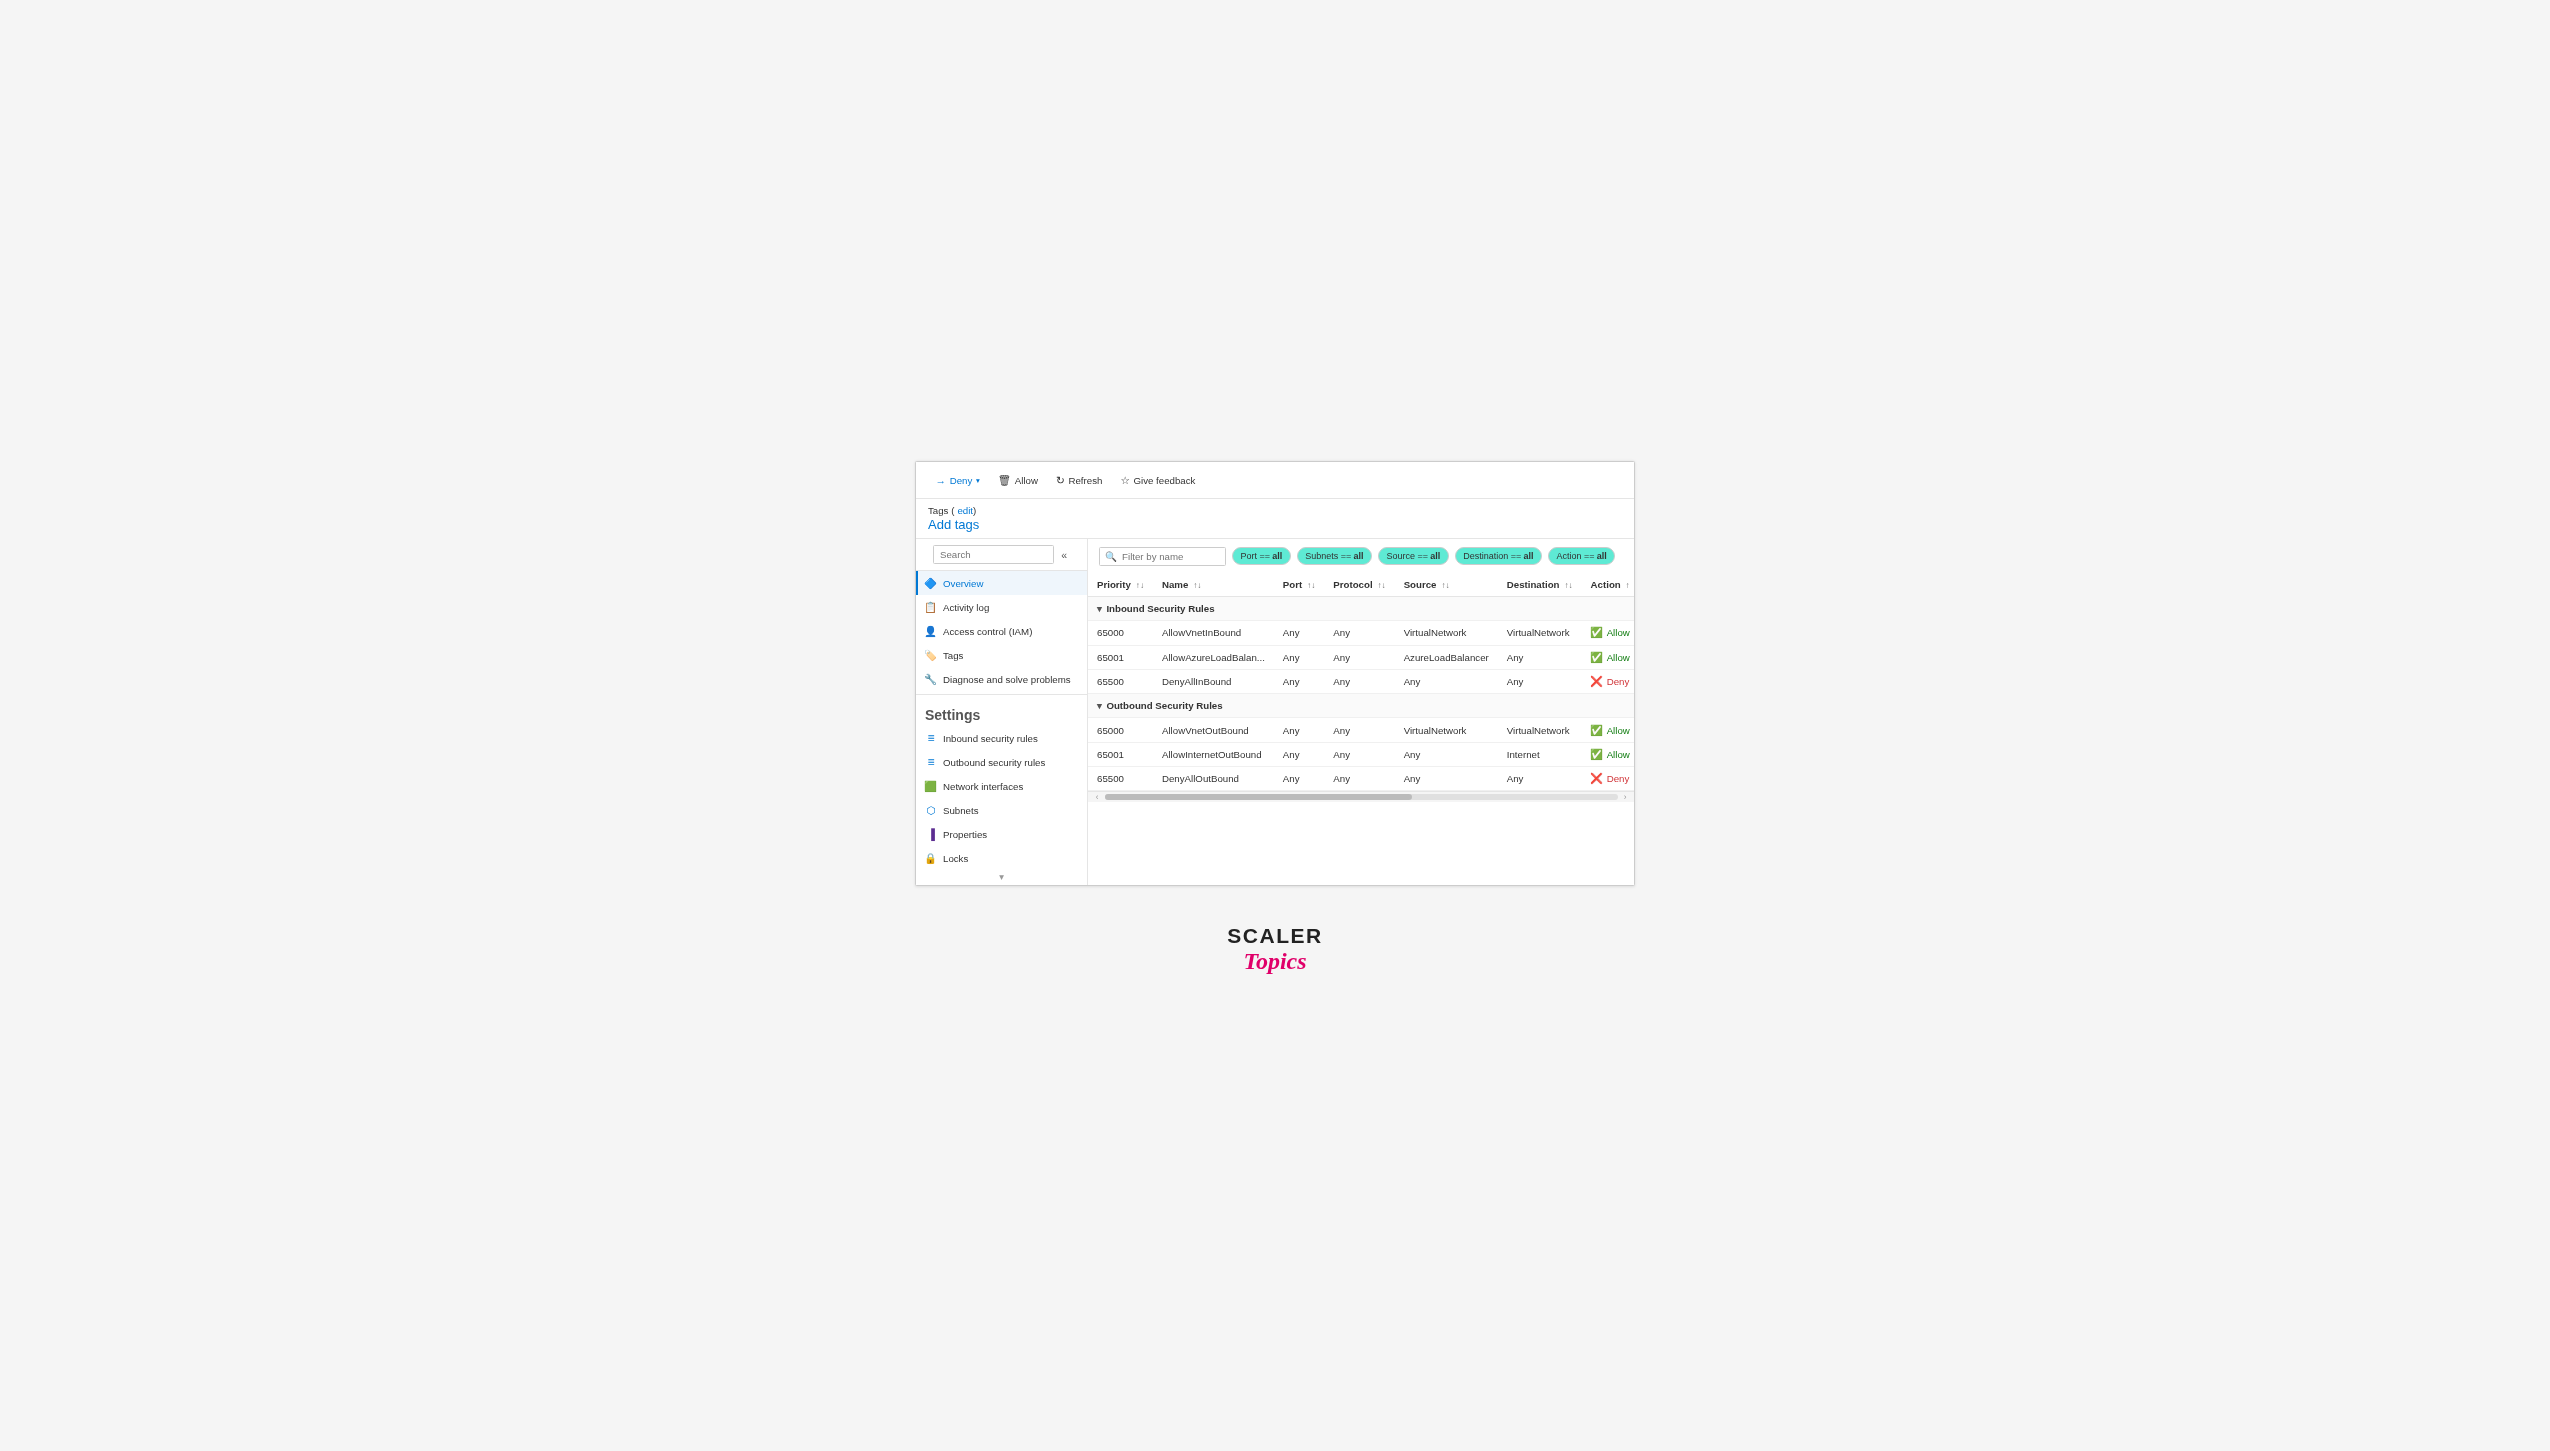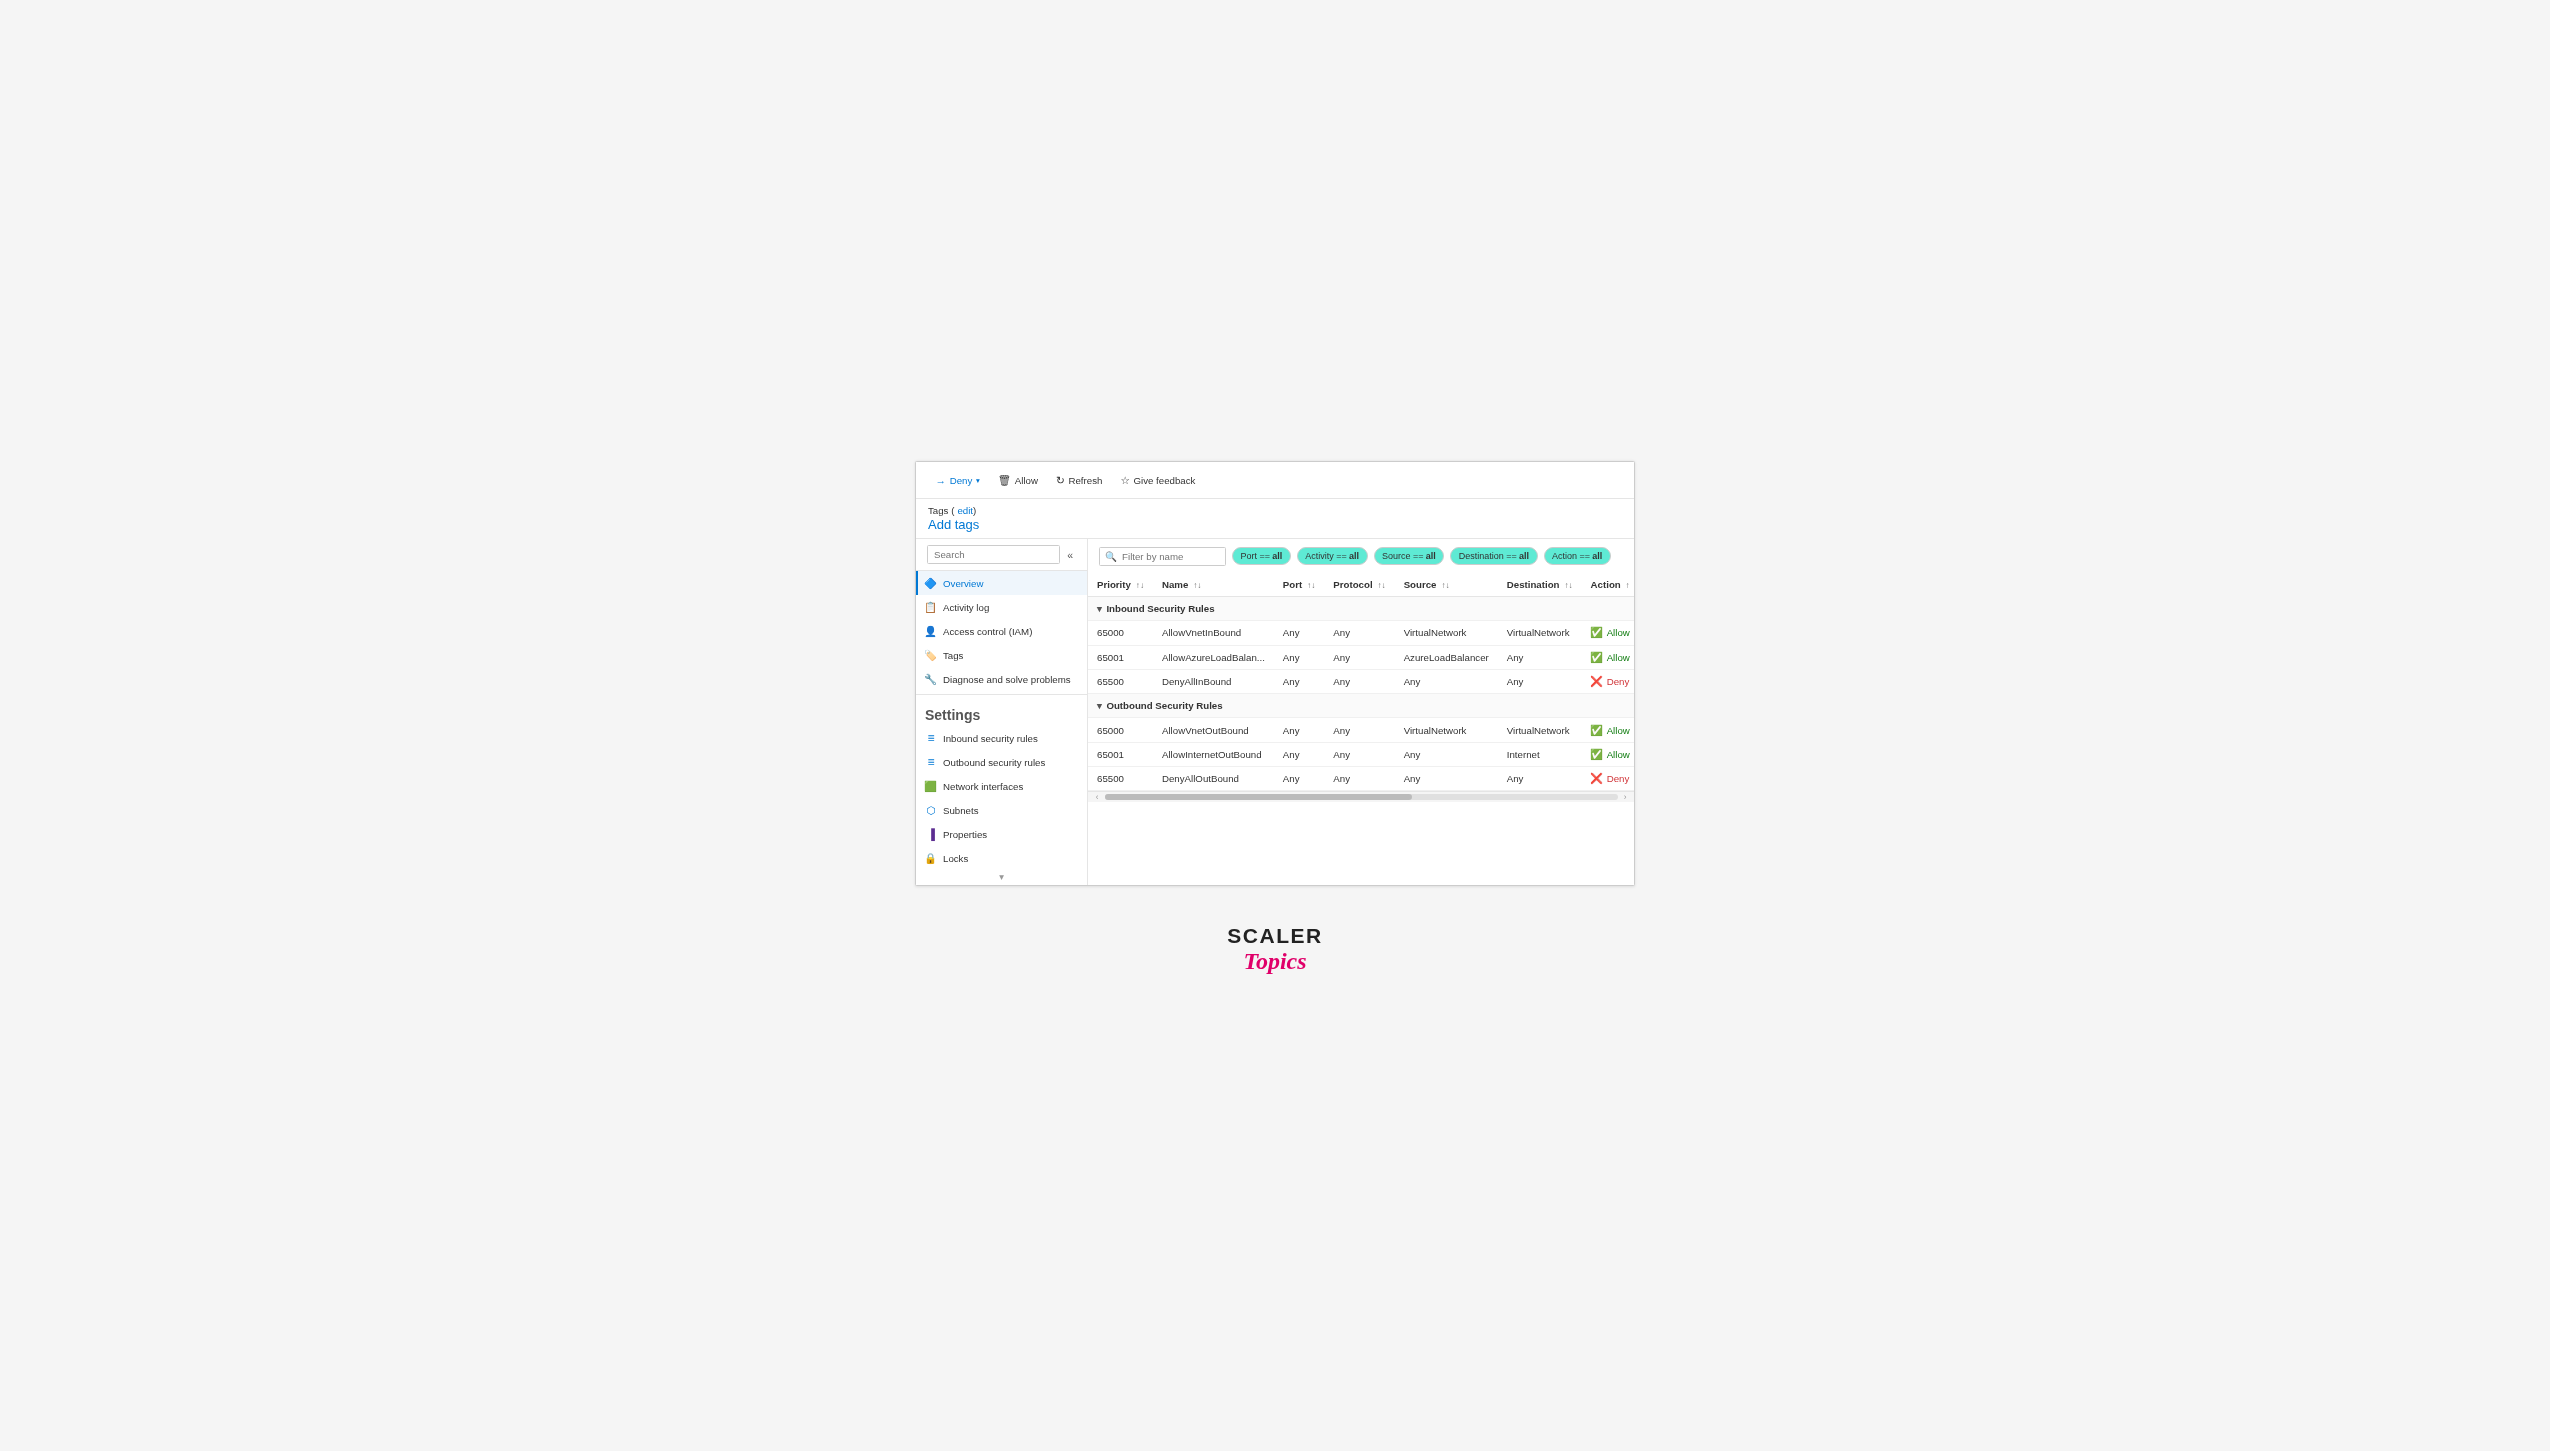--- a/index.html
+++ b/index.html
@@ -68,21 +68,21 @@
     .sidebar {
       width: 172px;
       border-right: 0.7px solid #e5e5e5;
       background: #fff;
       display: flex;
       flex-direction: column;
       overflow-y: auto;
       flex-shrink: 0;
     }
     .sidebar-search {
-      padding: 6px 11px;
+      padding: 6px 17px;
       border-bottom: 0.7px solid #e5e5e5;
       display: flex;
       align-items: center;
       gap: 4.5px;
     }
     .sidebar-search input {
       border: 0.7px solid #ccc;
       border-radius: 1.5px;
       padding: 3px 6px;
       font-size: 9.7px;
@@ -373,21 +373,21 @@
       <div class="filter-bar">
         <div class="filter-search">
           <span style="color:#999;font-size:9.7px;">🔍</span>
           <input type="text" placeholder="Filter by name" style="">
         </div>
         <div class="filter-chip">
           <span>Port == </span>
             <strong>all</strong>
         </div>
         <div class="filter-chip">
-          <span>Activity == </span>
+          <span>Subnets == </span>
             <strong>all</strong>
         </div>
         <div class="filter-chip">
           <span>Source == </span>
             <strong>all</strong>
         </div>
         <div class="filter-chip">
           <span>Destination == </span>
             <strong>all</strong>
         </div>

